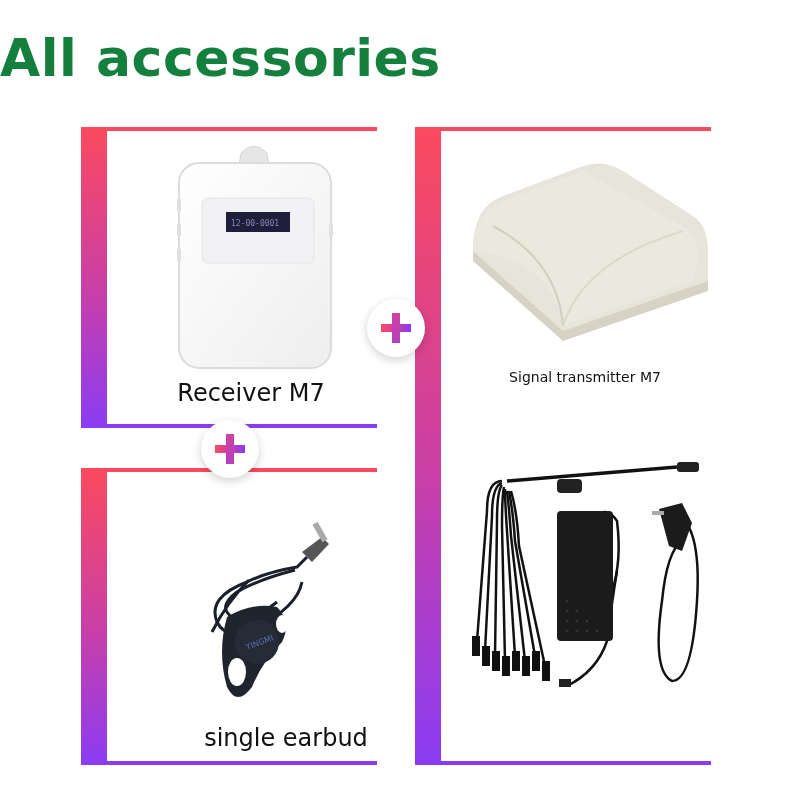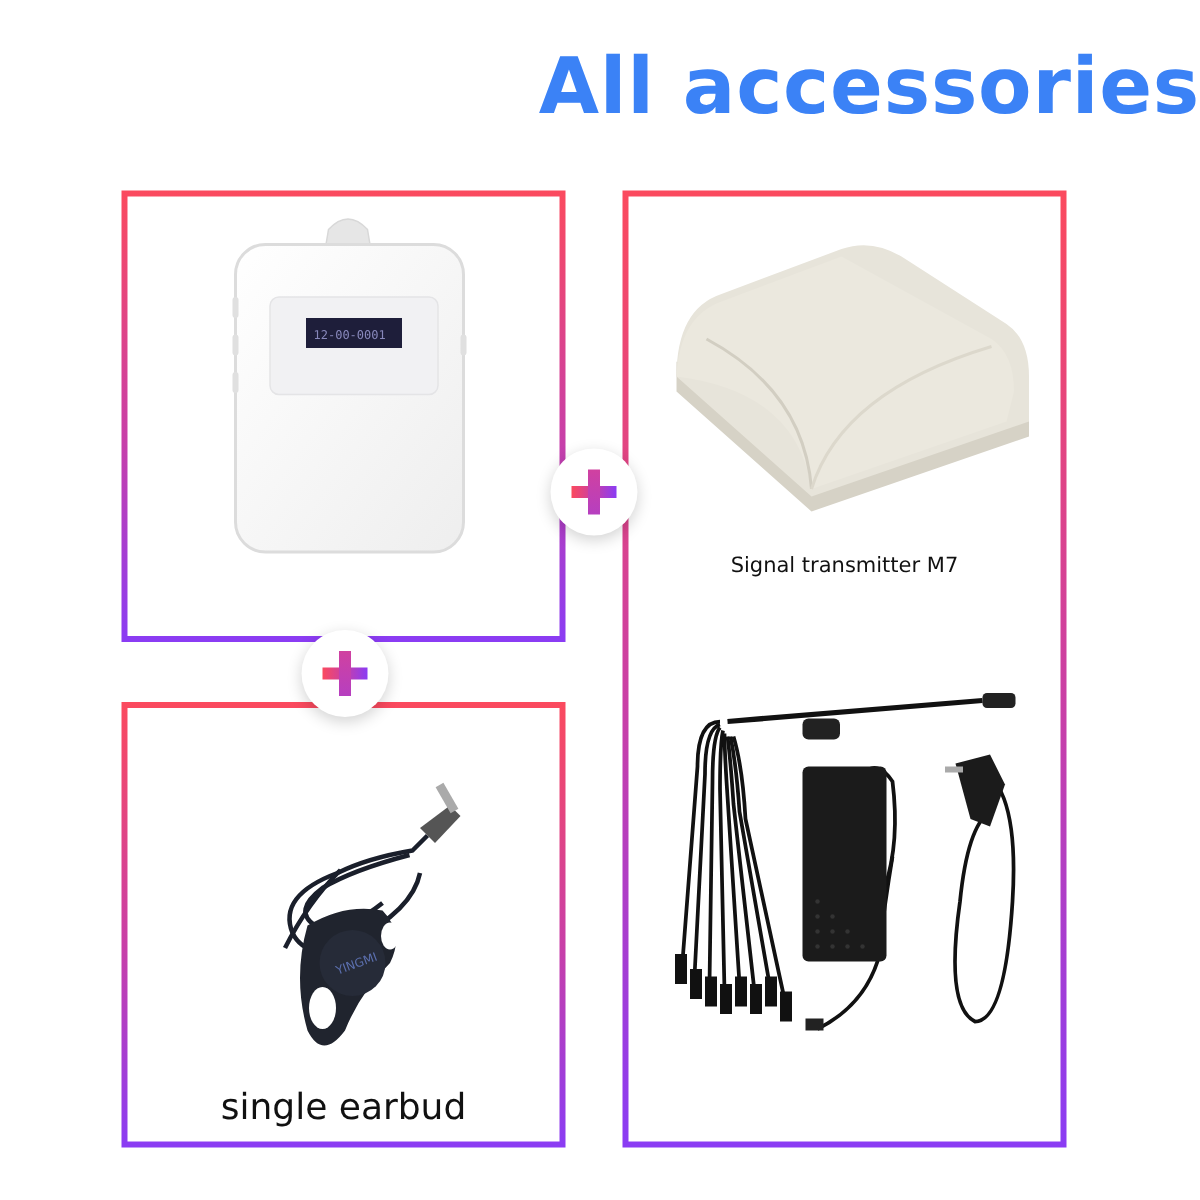--- a/index.html
+++ b/index.html
@@ -1,22 +1,22 @@
 <!DOCTYPE html>
 <html><head>
 <meta charset="utf-8">
 <style>
   html, body { margin:0; padding:0; }
   body { width:800px; height:800px; background:#fff; position:relative; overflow:hidden;
          font-family:"DejaVu Sans","Liberation Sans",sans-serif; }
-  .title { position:absolute; left:0; top:28px; width:800px; text-align:right;
-           font-size:52px; font-weight:bold; color:#3b82f6; letter-spacing:0.5px; }
+  .title { position:absolute; left:0; top:28px; width:800px; text-align:left;
+           font-size:52px; font-weight:bold; color:#15803d; letter-spacing:0.5px; }
   .card { position:absolute; box-sizing:border-box; padding:4px;
           background:linear-gradient(180deg,#fb4a5e 0%,#c83fa8 55%,#8a3cf4 100%); }
-  .card-inner { width:100%; height:100%; background:#fff; position:relative; }
+  .card-inner { width:100%; height:100%; background:#fff; position:relative;margin-left:22px; }
   .label { position:absolute; left:0; width:100%; text-align:center; color:#111;
            font-weight:500; white-space:nowrap; }
   .plus { position:absolute; width:58px; height:58px; border-radius:50%; background:#fff;
           box-shadow:0 3px 10px rgba(0,0,0,0.18); z-index:5; }
   .plus .h { position:absolute; left:14px; top:25px; width:30px; height:8px;
              background:linear-gradient(90deg,#fb4a5e,#c83fa8,#8a3cf4); }
   .plus .v { position:absolute; left:25px; top:14px; width:8px; height:30px;
              background:linear-gradient(180deg,#d041a0,#b63fc0); }
 </style>
 </head>
@@ -36,40 +36,41 @@
       <path d="M72 10 Q85 -4 98 10 L100 22 L70 22 Z" fill="#e6e6e6" stroke="#d8d8d8"></path>
       <rect x="10" y="20" width="152" height="205" rx="20" fill="url(#rg)" stroke="#dcdcdc" stroke-width="2"></rect>
       <rect x="8" y="55" width="4" height="14" rx="2" fill="#e0e0e0"></rect>
       <rect x="8" y="80" width="4" height="14" rx="2" fill="#e0e0e0"></rect>
       <rect x="8" y="105" width="4" height="14" rx="2" fill="#e0e0e0"></rect>
       <rect x="160" y="80" width="4" height="14" rx="2" fill="#e0e0e0"></rect>
       <rect x="33" y="55" width="112" height="65" rx="6" fill="#f1f1f3" stroke="#e4e4e6"></rect>
       <rect x="57" y="69" width="64" height="20" fill="#1e1e3a"></rect>
       <text x="62" y="83" font-size="8" fill="#8888bb" font-family="DejaVu Sans Mono, monospace">12-00-0001</text>
     </svg>
+    <div class="label" style="top:248px;font-size:24px;">Receiver  M7</div>
   </div>
 </div>
 
 <div class="card" style="left:81px;top:468px;width:296px;height:297px;">
   <div class="card-inner">
     <svg width="200" height="200" style="position:absolute;left:50px;top:40px;" viewBox="0 0 200 200">
       <g fill="none" stroke="#1a1f2b" stroke-width="3">
         <path d="M150 45 L140 55 Q110 60 90 70 Q50 85 60 110 Q70 130 100 115 Q140 95 145 70"></path>
         <path d="M138 58 Q100 68 80 80 Q60 95 75 105 Q95 110 120 90"></path>
         <path d="M92 68 Q70 90 55 120"></path>
       </g>
       <path d="M145 40 L165 25 L172 32 L155 50 Z" fill="#555"></path>
       <rect x="160" y="10" width="6" height="20" fill="#aaa" transform="rotate(-30 163 20)"></rect>
       <path d="M70 105 Q60 140 70 175 Q80 195 95 175 Q105 150 125 130 Q135 110 120 95 Q95 90 70 105 Z" fill="#20242e"></path>
       <ellipse cx="80" cy="160" rx="9" ry="14" fill="#fff"></ellipse>
       <ellipse cx="125" cy="112" rx="6" ry="9" fill="#fff"></ellipse>
       <circle cx="100" cy="130" r="22" fill="#262b38"></circle>
       <text x="88" y="134" font-size="8" fill="#5b6fae" font-family="DejaVu Sans, sans-serif" transform="rotate(-20 100 130)">YINGMI</text>
     </svg>
-    <div class="label" style="top:252px;font-size:24px;">single earbud</div>
+    <div class="label" style="top:252px;font-size:24px;padding-left:35px;">single earbud</div>
   </div>
 </div>
 
 <div class="card" style="left:415px;top:127px;width:296px;height:638px;">
   <div class="card-inner">
     <svg width="260" height="200" style="position:absolute;left:12px;top:20px;" viewBox="0 0 260 200">
       <path d="M20 110 L110 190 L255 140 L255 120 L110 170 L20 90 Z" fill="#d6d2c6"></path>
       <path d="M20 100 Q20 55 50 45 L130 15 Q150 8 170 20 L240 65 Q255 75 255 100 L255 130 L110 180 L20 100 Z" fill="#e7e4da"></path>
       <path d="M20 100 Q22 60 50 50 L130 20 L230 75 Q245 85 245 110 L240 130 L110 175 Q100 110 20 100 Z" fill="#ebe8de"></path>
       <path d="M110 175 Q105 110 40 75" fill="none" stroke="#d2cec2" stroke-width="2"></path>

